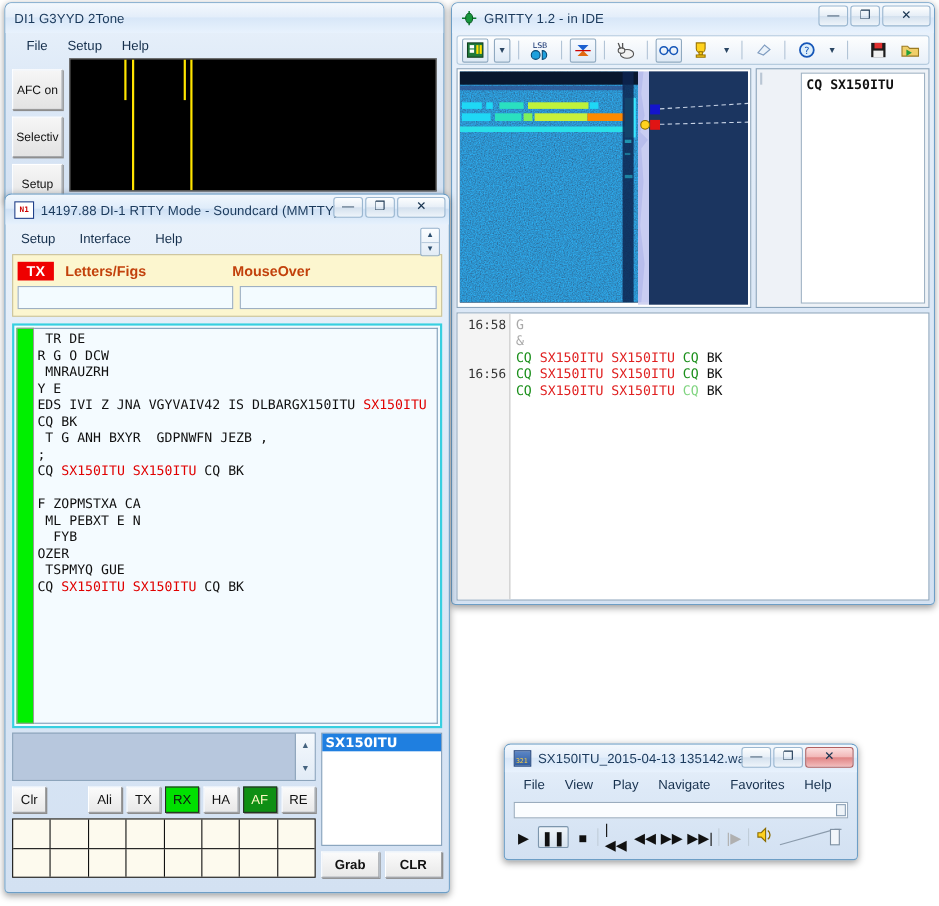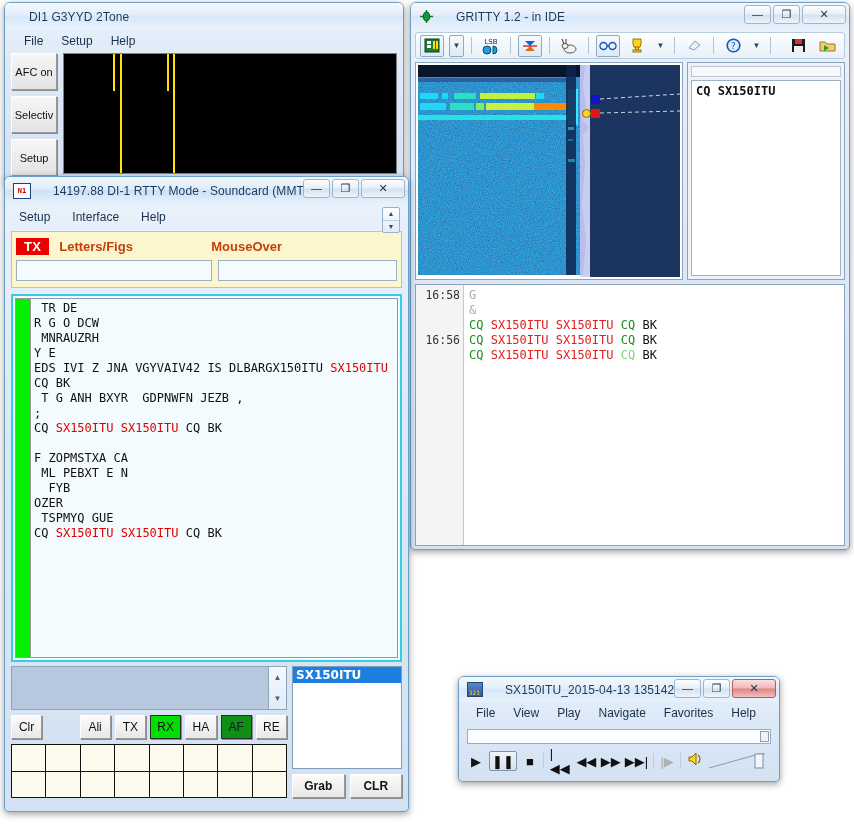--- a/index.html
+++ b/index.html
@@ -24,21 +24,20 @@
     height: 27px;
     display: flex; align-items: center;
     padding: 0 4px 0 8px;
     border-radius: 5px 5px 0 0;
     background: linear-gradient(to bottom,#f3f8fd 0%,#e4eefa 45%,#d8e7f8 50%,#e8f2fd 100%);
     position: relative;
   }
   .title-text {
     font-size: 12px; color: #1b3a5c; white-space: nowrap;
     letter-spacing: .1px;
-    margin-left: 16px;
   }
   .win-btns { position: absolute; right: 3px; top: 2px; display: flex; gap: 2px; }
   .wbtn {
     width: 27px; height: 19px;
     border: 1px solid #9bb7d0;
     border-radius: 3px;
     background: linear-gradient(to bottom,#fdfefe 0%,#e7eff7 48%,#d4e1ee 52%,#eef4fa 100%);
     display: flex; align-items: center; justify-content: center;
     font-size: 11px; color: #17334f; line-height: 1;
   }
@@ -50,21 +49,21 @@
   .wbtn.close.plain {
     border-color: #9bb7d0;
     background: linear-gradient(to bottom,#fdfefe 0%,#e7eff7 48%,#d4e1ee 52%,#eef4fa 100%);
   }
   .menubar { display: flex; gap: 0; padding: 3px 18px 4px 10px; font-size: 12px; color: #16304d; }
   .menubar span { padding: 1px 9px; }
 
   
   #w2tone { left: 4px; top: 2px; width: 400px; height: 182px; }
   #w2tone .body { padding: 0 6px 4px 6px; }
-  .tt-left { width: 46px; display: flex; flex-direction: column; gap: 6px; }
+  .tt-left { width: 46px; display: flex; flex-direction: column; gap: 6px; margin-top: 10px; }
   .tt-btn {
     height: 37px; font-size: 11px; color: #111;
     border: 1px solid #9a9a9a; border-top-color:#fff; border-left-color:#fff;
     background: linear-gradient(to bottom,#f6f6f6,#e3e3e3);
     box-shadow: 1px 1px 0 #8c8c8c;
     display:flex; align-items:center; justify-content:center;
   }
   .tt-scope {
     flex: 1; background: #000; border: 1px solid #808080;
     position: relative; overflow: hidden;
@@ -134,21 +133,21 @@
   .mm-bufscroll i { flex:1; display:flex;align-items:center;justify-content:center;font-size:8px;color:#45637f;font-style:normal;}
   .btnrow { display:flex; gap:4px; margin-top:5px; }
   .mbtn {
     flex:1; height:24px; font-size:12px; color:#111;
     border:1px solid #9a9a9a; border-top-color:#fff; border-left-color:#fff;
     background: linear-gradient(to bottom,#fbfbfb,#e8e8e8);
     box-shadow: 1px 1px 0 #8c8c8c;
     display:flex;align-items:center;justify-content:center;
   }
   .mbtn.green { background:#00e000; border-color:#2a2a2a; }
-  .mbtn.dgreen { background:#0f8f14; border-color:#2a2a2a; color:#0f172a; }
+  .mbtn.dgreen { background:#0f8f14; border-color:#2a2a2a; color:#fef9c3; }
   .mbtn.blank { background:transparent; border:none; box-shadow:none; }
   .macro-grid { margin-top:5px; border:1px solid #111; background:#fdfaee; }
   .macro-row { display:flex; height:26px; }
   .macro-row + .macro-row { border-top:1px solid #111; }
   .macro-cell {
     flex:1; border-right:1px solid #111; display:flex; align-items:center;
     justify-content:center; font-size:11.5px; color:#111;
   }
   .macro-cell:last-child { border-right:none; }
   .mm-br { flex:1; display:flex; flex-direction:column; }
@@ -174,21 +173,21 @@
      border:1px solid transparent; border-radius:2px; }
   .tbtn.framed { border-color:#8fa9c0; background:linear-gradient(to bottom,#f7fbff,#dde9f5); }
   .tsep { width:1px; height:17px; background:#b2c4d6; margin:0 2px; }
   .tarrow { font-size:8px; color:#2a4663; }
 
   .g-main { margin: 3px 4px 0 4px; display:flex; gap:4px; height:218px; }
   .g-wf-panel { width: 268px; border:1px solid #8ba4bb; background:#fff; padding:2px; display:flex; }
   .g-wf { width: 172px; height: 210px; position:relative; overflow:hidden; background:#0d1f3d; }
   .g-scale { width:10px; background:#cfd2f0; }
   .g-xy { flex:1; background:#1b3560; position:relative; }
-  .g-right-panel { flex:1; border:1px solid #8ba4bb; background:#eef2f7; padding:3px; display:flex; flex-direction:column; }
+  .g-right-panel { flex:1; border:1px solid #8ba4bb; background:#eef2f7; padding:3px; display:flex; flex-direction:row;gap:35px; }
   .g-right-head { height:11px; border:1px solid #b9c6d4; background:#f7f9fb; margin-bottom:3px; }
   .g-right-body { flex:1; border:1px solid #9fb2c4; background:#fff; padding:3px 4px;
      font-family:"DejaVu Sans Mono", monospace; font-size:12px; font-weight:bold; color:#111; }
 
   .g-log {
     margin: 4px 4px 0 4px; height: 262px; border:1px solid #8ba4bb; background:#fff;
     display:flex; overflow:hidden;
   }
   .g-log-times {
     width: 48px; background:#f4f4f4; border-right:1px solid #c8c8c8;

